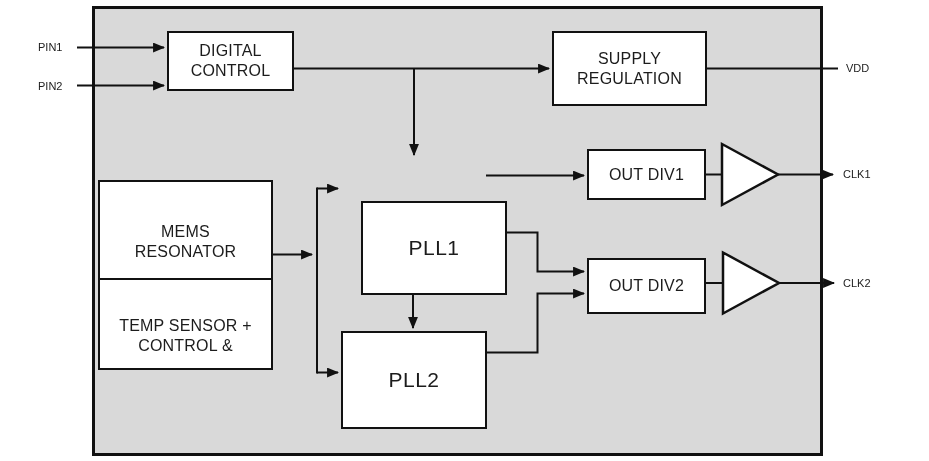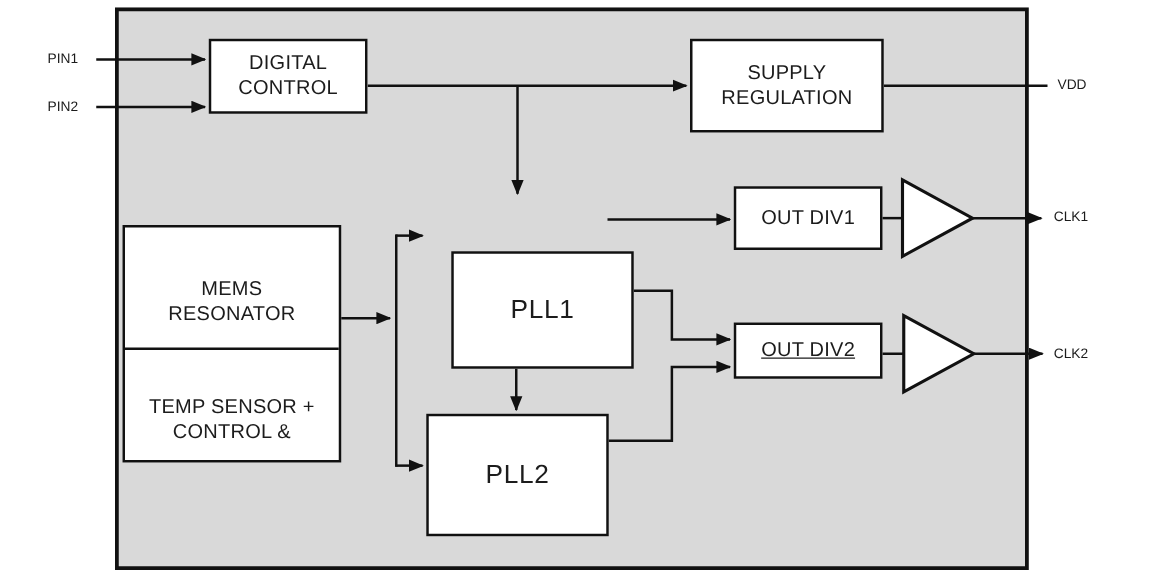--- a/index.html
+++ b/index.html
@@ -86,21 +86,21 @@
   </div>
 
   <div class="block block--pll" style="left:341px;top:331px;width:146px;height:98px;">
     <span>PLL2</span>
   </div>
 
   <div class="block" style="left:587px;top:149px;width:119px;height:51px;">
     <span>OUT DIV1</span>
   </div>
 
-  <div class="block" style="left:587px;top:258px;width:119px;height:45px;text-decoration:underline;">
+  <div class="block" style="left:587px;top:258px;width:119px;height:56px;">
     <span>OUT DIV2</span>
   </div>
 
   <span class="pin-label" style="left:38px;top:47px;">PIN1</span>
   <span class="pin-label" style="left:38px;top:86px;">PIN2</span>
   <span class="pin-label" style="left:846px;top:68px;">VDD</span>
   <span class="pin-label" style="left:843px;top:174px;">CLK1</span>
   <span class="pin-label" style="left:843px;top:283px;">CLK2</span>
 
 </div>

